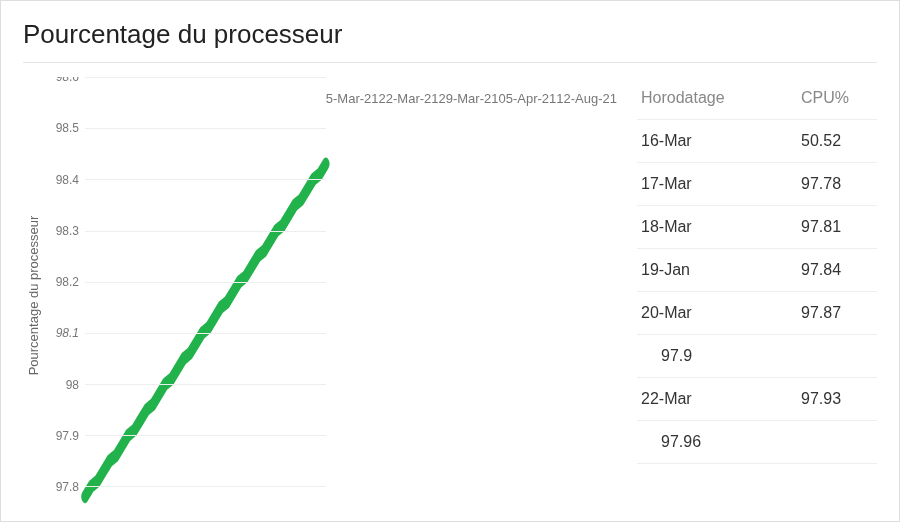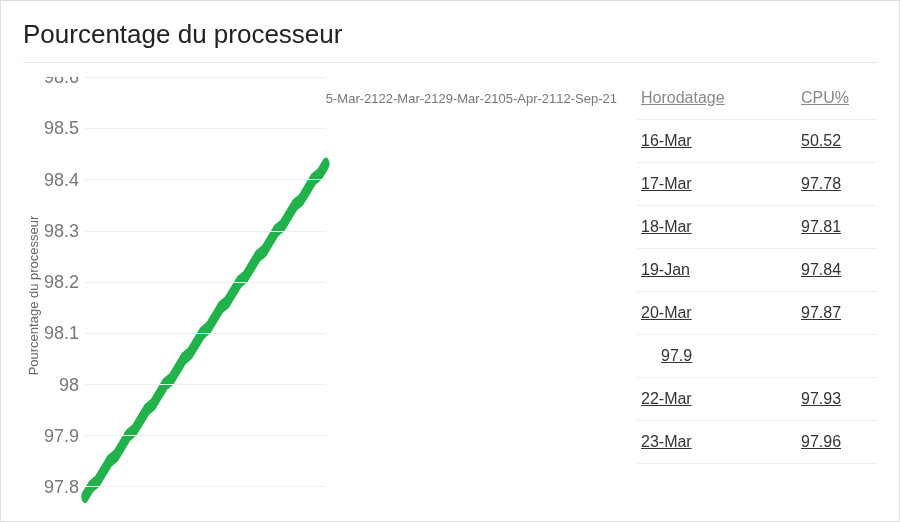--- a/index.html
+++ b/index.html
@@ -48,21 +48,21 @@
     font-size: 13px;
     color: #666;
   }
   .yticks {
     width: 40px;
     position: relative;
   }
   .ytick {
     position: absolute;
     right: 6px;
-    font-size: 18px;
+    font-size: 12px;
     color: #777;
     transform: translateY(-50%);
   }
   .plot-col {
     flex: 1;
     display: flex;
     flex-direction: row;
     min-width: 0;
   }
   .plot {
@@ -103,21 +103,20 @@
     flex: 0 0 auto;
     overflow: hidden;
   }
   .tbl-row {
     display: flex;
     justify-content: space-between;
     padding: 12px 6px 12px 4px;
     border-bottom: 1px solid #eee;
     font-size: 16px;
     color: #333;
-    text-decoration: underline;
   }
   .tbl-head {
     color: #888;
     font-size: 16px;
     border-bottom: 1px solid #eee;
   }
   .tbl-col-a { flex: 1; }
   .tbl-col-b { width: 70px; text-align: left; margin-left: 20px; }
 </style>
 </head>
@@ -129,21 +128,21 @@
   <div class="content">
 
     <div class="chart-wrap">
       <div class="ylabel-box">
         <div class="ylabel">Pourcentage du processeur</div>
       </div>
       <div class="yticks" id="yticks">
           <div class="ytick" style="top: 94.1176%;">97.8</div>
           <div class="ytick" style="top: 82.3529%;">97.9</div>
           <div class="ytick" style="top: 70.5882%;">98</div>
-          <div class="ytick" style="top: 58.8235%;">98.1</div>
+          <div class="ytick" style="top: 58.8235%; font-style: italic;">98.1</div>
           <div class="ytick" style="top: 47.0588%;">98.2</div>
           <div class="ytick" style="top: 35.2941%;">98.3</div>
           <div class="ytick" style="top: 23.5294%;">98.4</div>
           <div class="ytick" style="top: 11.7647%;">98.5</div>
           <div class="ytick" style="top: 0%;">98.6</div>
         </div>
       <div class="plot-col">
         <div class="plot" id="plot">
           <svg class="line-svg" viewBox="0 0 100 100" preserveAspectRatio="none">
             <polyline id="series-line" class="series-line" points="0.000,96.471 2.564,94.118 5.128,92.941 7.692,90.588 10.256,88.235 12.821,87.059 15.385,84.706 17.949,82.353 20.513,81.176 23.077,78.824 25.641,76.471 28.205,75.294 30.769,72.941 33.333,70.588 35.897,69.412 38.462,67.059 41.026,64.706 43.590,63.529 46.154,61.176 48.718,58.824 51.282,57.647 53.846,55.294 56.410,52.941 58.974,51.765 61.538,49.412 64.103,47.059 66.667,45.882 69.231,43.529 71.795,41.176 74.359,40.000 76.923,37.647 79.487,35.294 82.051,34.118 84.615,31.765 87.179,29.412 89.744,28.235 92.308,25.882 94.872,23.529 97.436,22.353 100.000,20.000"></polyline>
@@ -156,21 +155,21 @@
             <div class="gridline" style="top: 35.2941%;"></div>
             <div class="gridline" style="top: 23.5294%;"></div>
             <div class="gridline" style="top: 11.7647%;"></div>
             <div class="gridline" style="top: 0%;"></div>
           </div>
         <div class="xaxis" id="xaxis">
             <span>5-Mar-21</span>
             <span>22-Mar-21</span>
             <span>29-Mar-21</span>
             <span>05-Apr-21</span>
-            <span>12-Sep-21</span>
+            <span>12-Aug-21</span>
           </div>
       </div>
     </div>
 
     <div class="table-wrap">
       <div class="tbl-row tbl-head">
         <div class="tbl-col-a">Horodatage</div>
         <div class="tbl-col-b">CPU%</div>
       </div>
       <div id="tbody">
@@ -195,19 +194,18 @@
             <div class="tbl-col-b">97.87</div>
           </div>
           <div class="tbl-row">
             <div class="tbl-col-b">97.9</div>
           </div>
           <div class="tbl-row">
             <div class="tbl-col-a">22-Mar</div>
             <div class="tbl-col-b">97.93</div>
           </div>
           <div class="tbl-row">
-            <div class="tbl-col-a">23-Mar</div>
             <div class="tbl-col-b">97.96</div>
           </div>
         </div>
     </div>
   </div>
 </div>
 
 </body></html>

